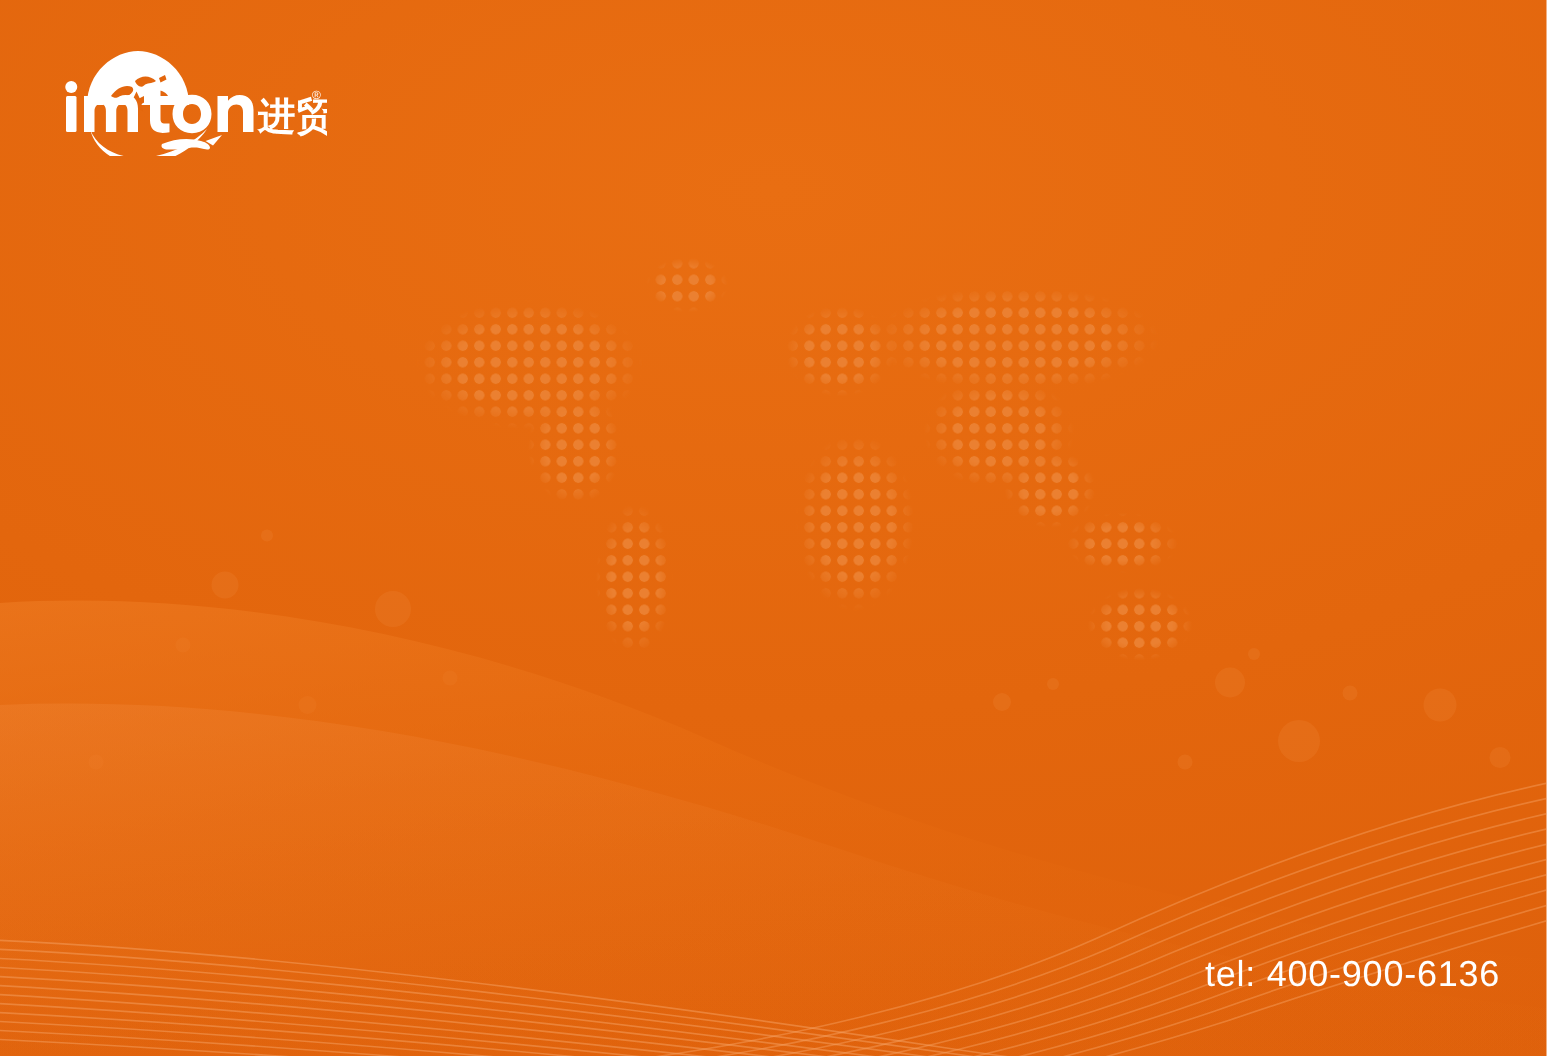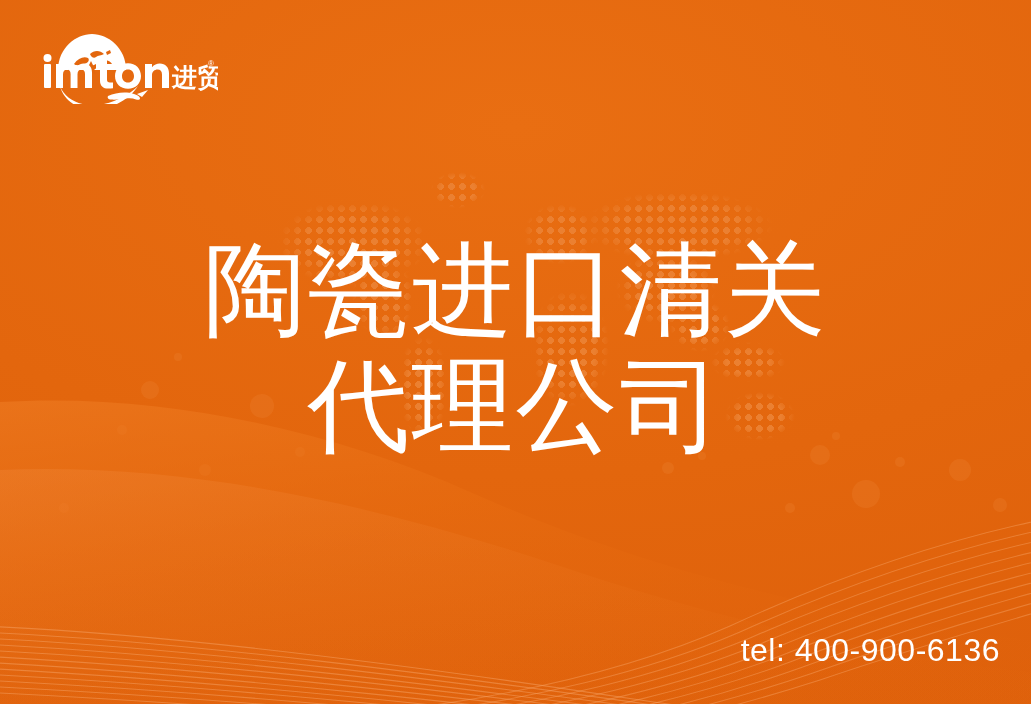--- a/index.html
+++ b/index.html
@@ -117,21 +117,21 @@
   }
   #headline .hl-line { display: block; }
 
   
   #phone {
     position: absolute;
     right: 31px;
     top: 636px;
     color: #ffffff;
     font-family: "Liberation Sans", sans-serif;
-    font-size: 32px;
+    font-size: 24px;
     line-height: 28px;
     letter-spacing: 0.5px;
     white-space: nowrap;
   }
 </style>
 </head>
 <body>
 
 <div id="banner">
 
@@ -260,20 +260,16 @@
         <path d="M22,58 C28,74 48,80 66,76 C80,73 92,66 100,58
                  C92,70 78,79 62,81 C42,83.5 26,74 22,58 Z"></path>
         <path d="M70,68 C78,64.5 88,63.5 96,66 C100,67 102,69 102,70.5
                  C102,71.8 100,72 98,71.4 C95,70.4 92,70 88,70.6
                  C84,71.2 78,72 73,71.6 C70.5,71.4 69,70 70,68 Z"></path>
         <path d="M99,66 L110,62 L104,69 Z"></path>
       </g>
     </svg>
   </div>
 
-  <div id="headline">
-    <span class="hl-line">陶瓷进口清关</span>
-    <span class="hl-line">代理公司</span>
-  </div>
 
   <div id="phone">tel: 400-900-6136</div>
 
 </div>
 
 </body></html>

